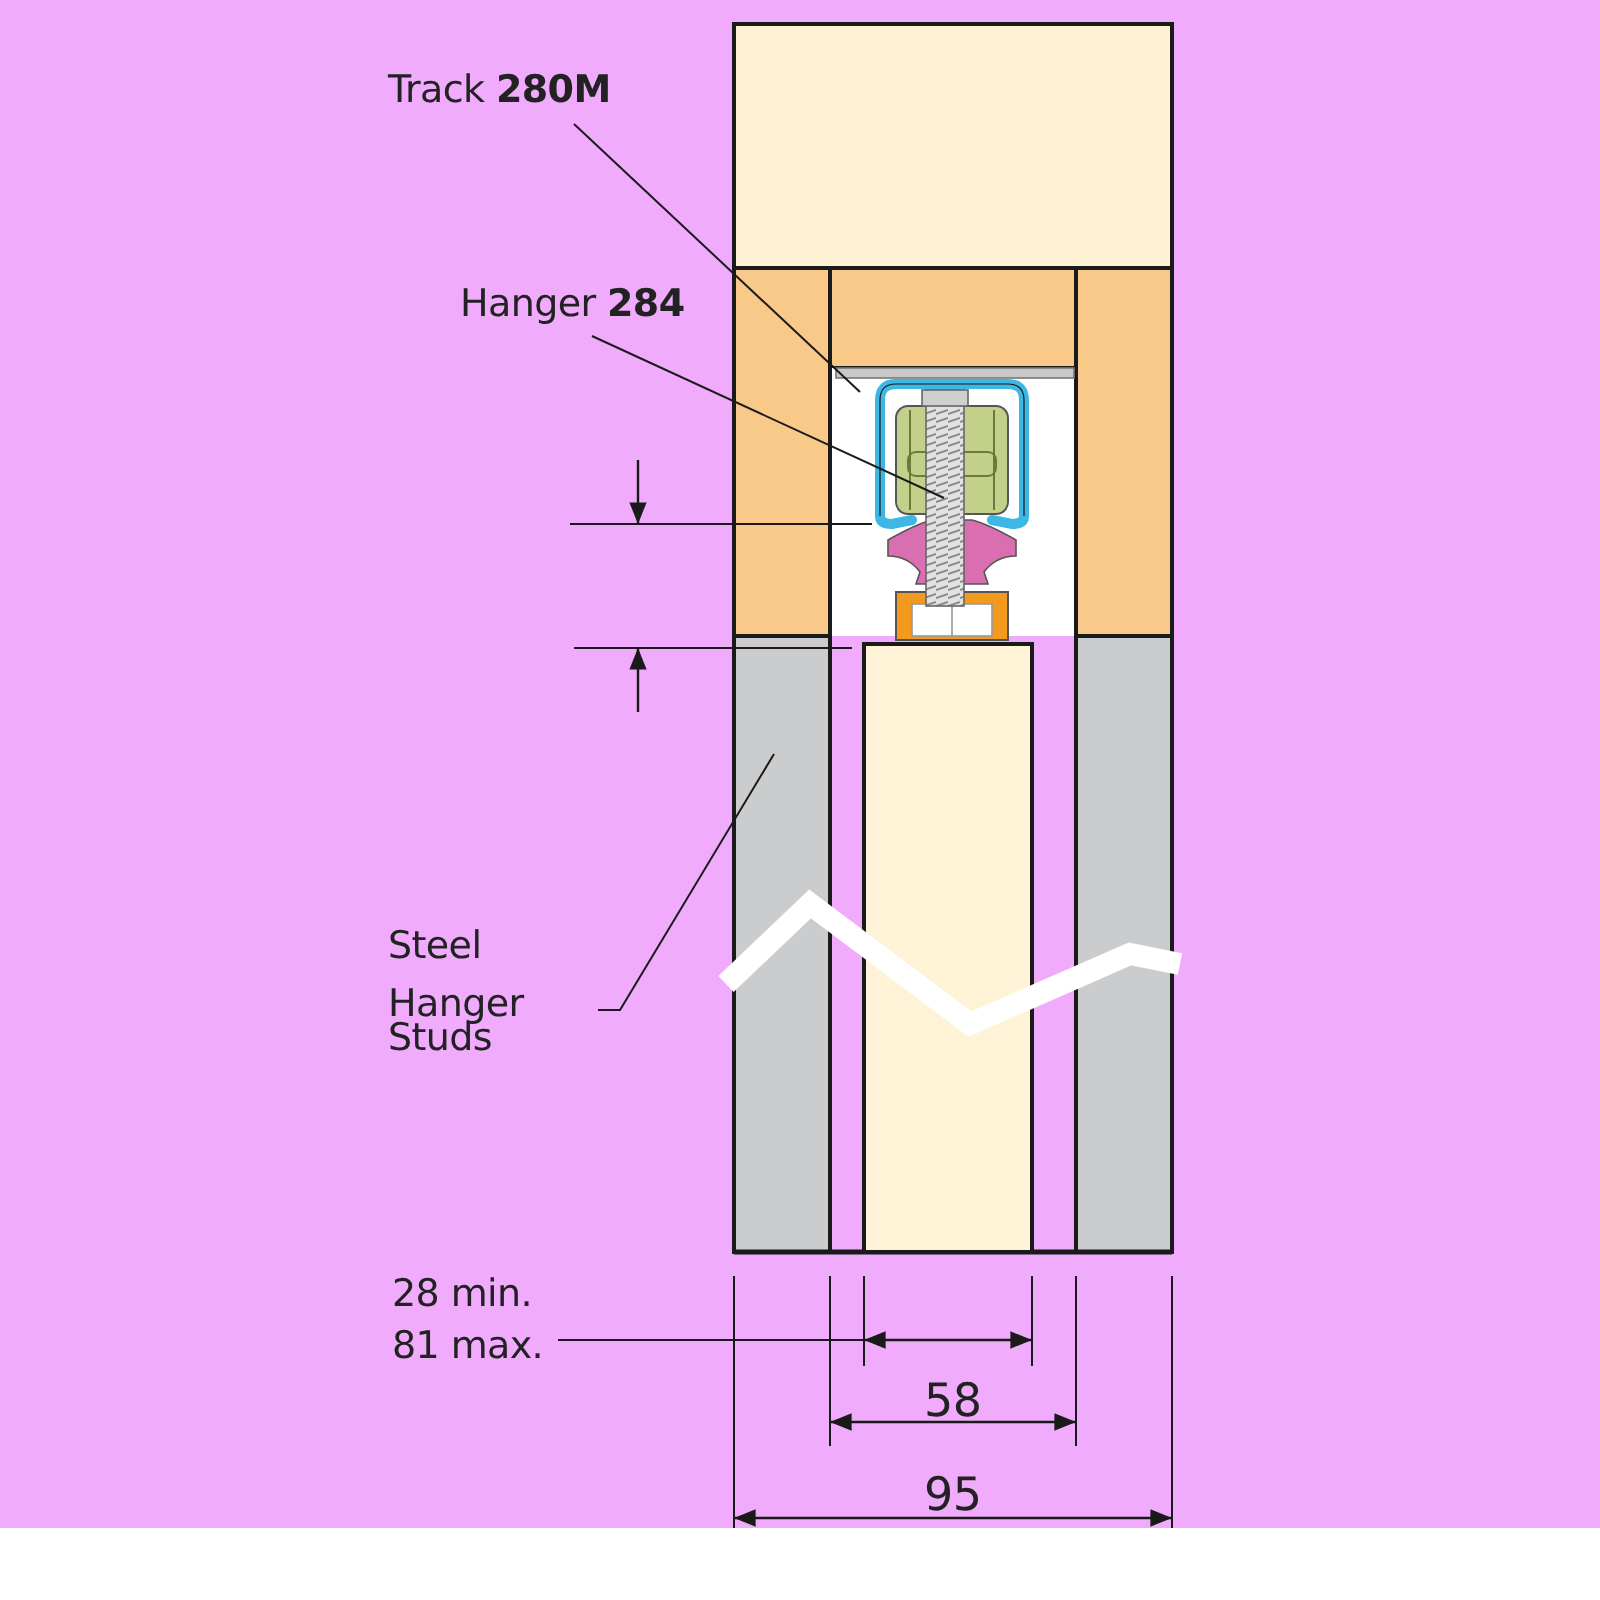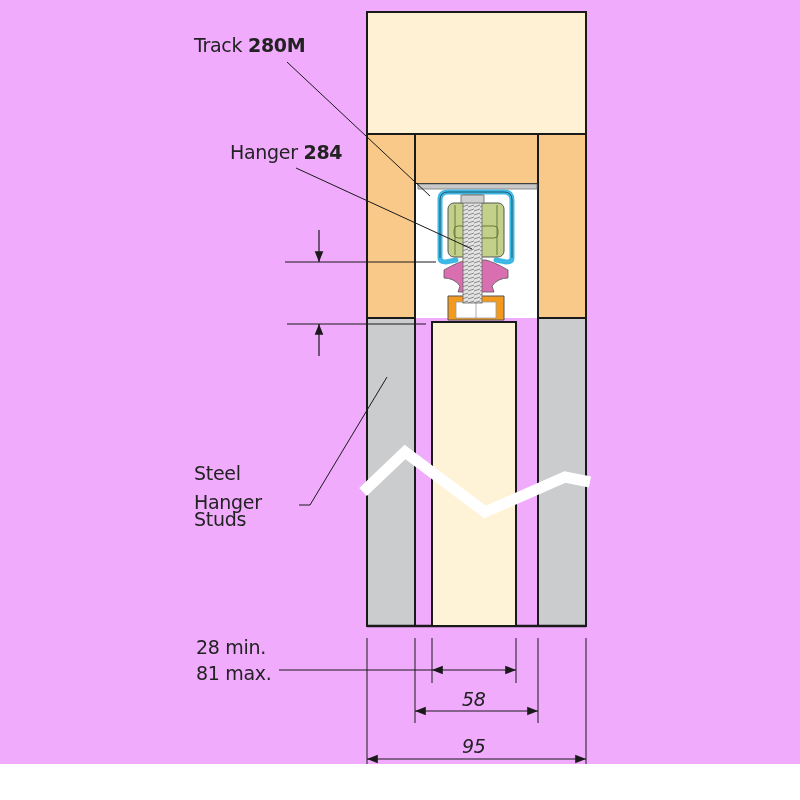--- a/index.html
+++ b/index.html
@@ -1,20 +1,20 @@
 <!DOCTYPE html>
 <html><head>
 <meta charset="utf-8">
 <style>
   html, body { margin: 0; padding: 0; background: #ffffff; }
   #stage { position: relative; width: 800px; height: 764px; overflow: hidden; background: #f0abfc; }
   #diagram { position: absolute; left: 0; top: 0; }
   .lbl { position: absolute; font-family: "DejaVu Sans", sans-serif; font-size: 19px; color: #222; line-height: 1; white-space: nowrap; letter-spacing: -0.3px; }
   .lbl b { font-weight: bold; }
-  .dimtxt { position: absolute; font-family: "DejaVu Sans", sans-serif; font-size: 19px; color: #222; line-height: 1; white-space: nowrap; letter-spacing: -0.3px; font-style: italic; }
+  .dimtxt { position: absolute; font-family: "DejaVu Sans", sans-serif; font-size: 23px; color: #222; line-height: 1; white-space: nowrap; letter-spacing: -0.3px; }
 </style>
 </head>
 <body>
 
 <div id="stage">
   <svg id="diagram" width="800" height="800" viewBox="0 0 800 800" xmlns="http://www.w3.org/2000/svg">
     <defs>
       <marker id="arr" viewBox="0 0 10 10" refX="10" refY="5" markerWidth="9" markerHeight="9" orient="auto-start-reverse">
         <path d="M0,1 L10,5 L0,9 z" fill="#1a1a1a"></path>
       </marker>

